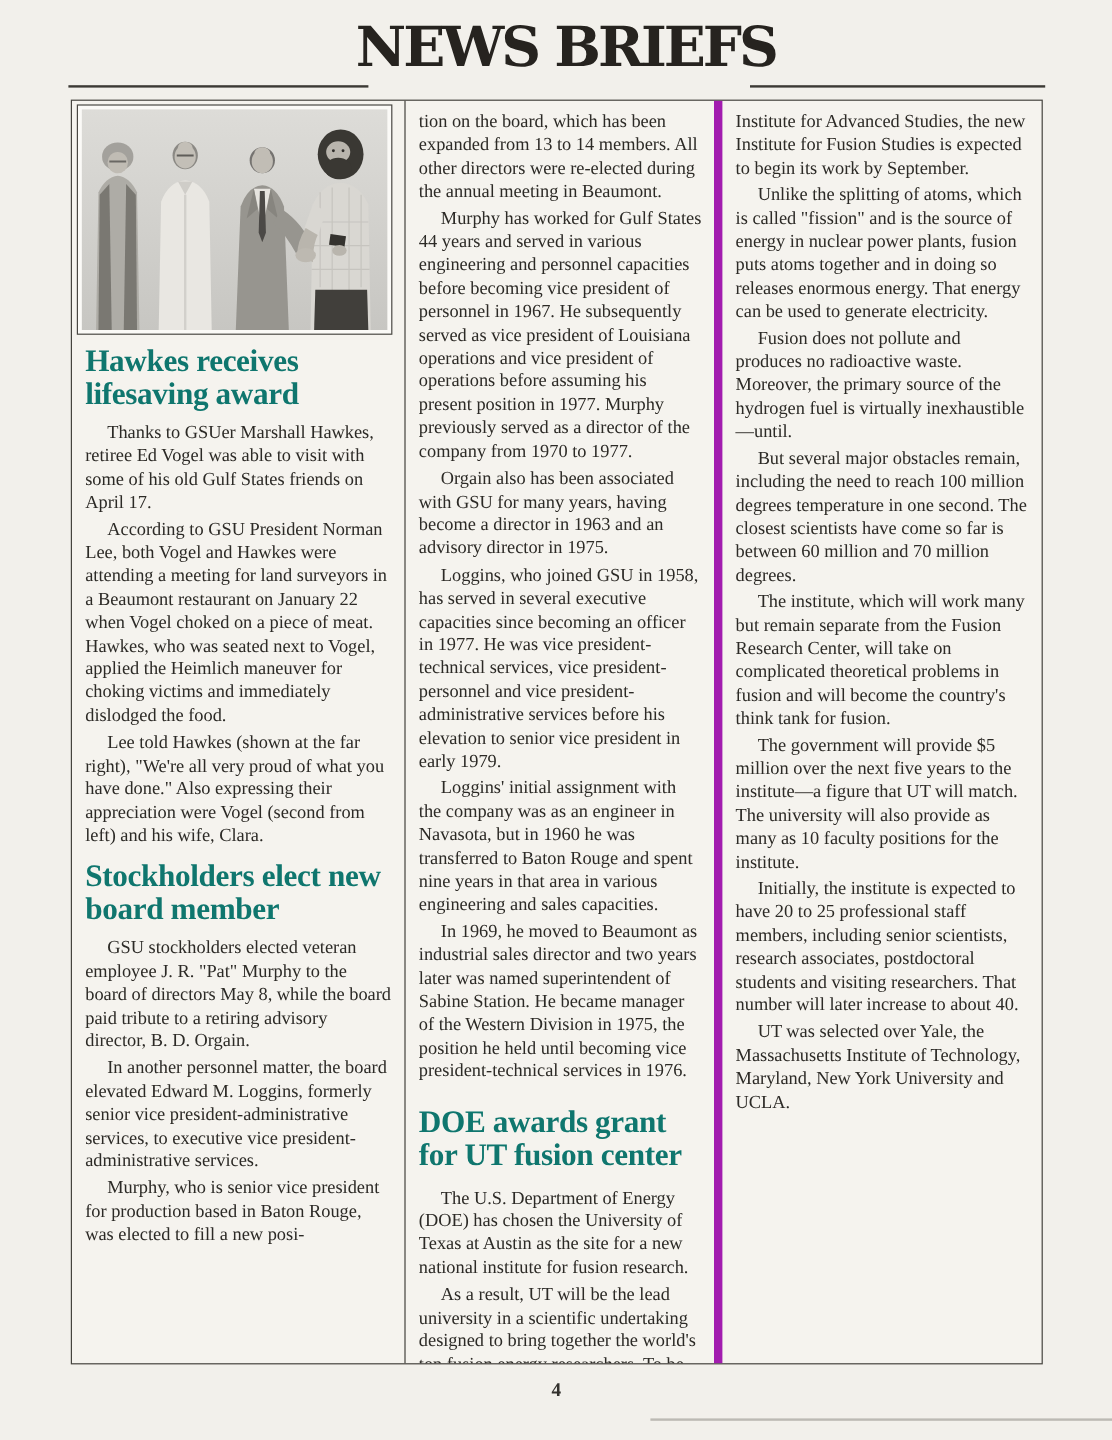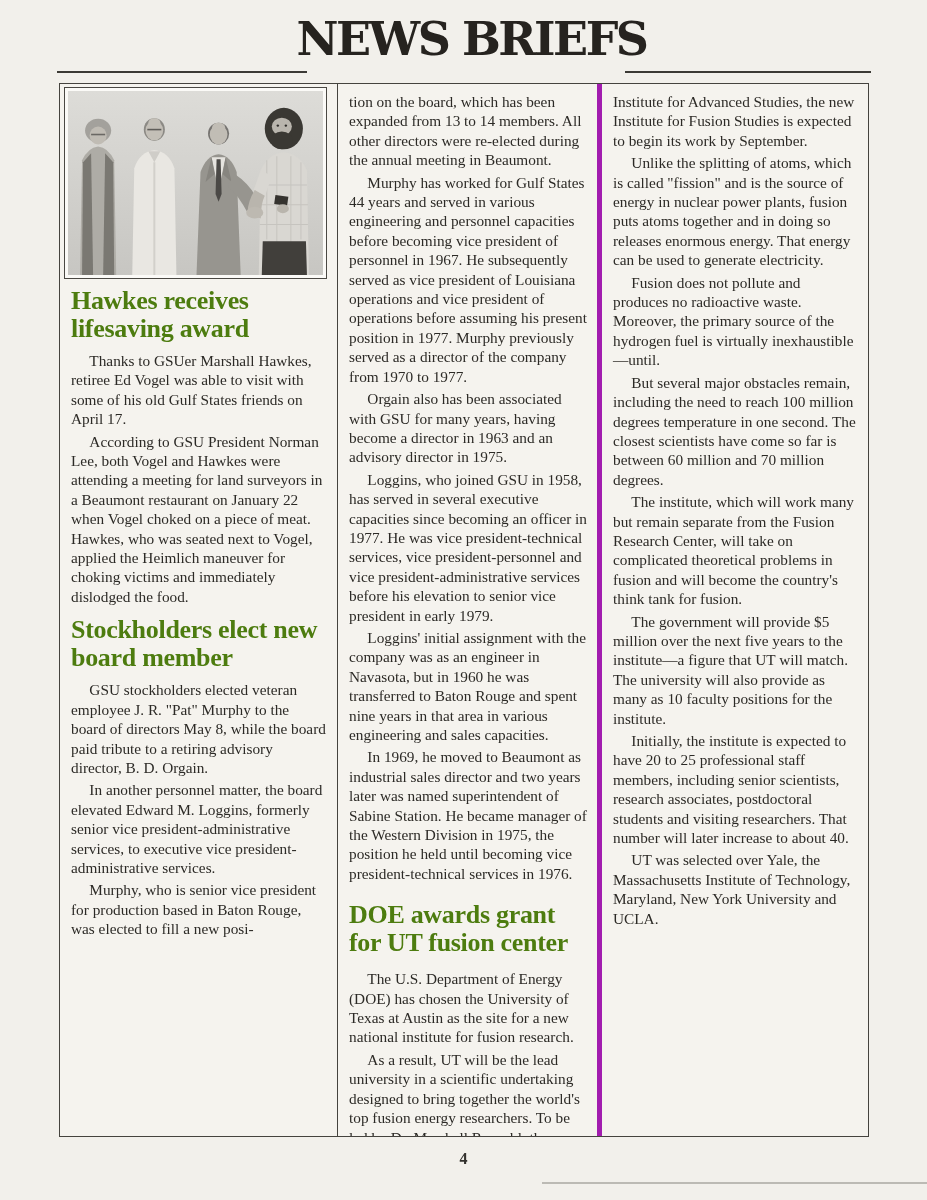--- a/index.html
+++ b/index.html
@@ -36,31 +36,31 @@
     position:absolute;
     left:59px; top:83px;
     width:810px; height:1054px;
     border:1.5px solid #45433e;
     display:flex;
     box-sizing:border-box;
     background:#f5f3ee;
   }
   .col { box-sizing:border-box; overflow:hidden; }
   .col-1 { width:278px; border-right:1px solid #45433e; padding:3px 10px 0 4px; }
-  .col-2 { width:264px; border-right:5px solid #a21caf; padding:8px 10px 0 11px; }
+  .col-2 { width:264px; border-right:7px solid #a21caf; padding:8px 10px 0 11px; }
   .col-3 { flex:1; padding:8px 10px 0 11px; }
 
   .col-1 h2, .col-1 p { margin-left:7px; }
 
   h2 {
     font-size:26px;
     line-height:28px;
     font-weight:bold;
     letter-spacing:-0.3px;
-    color:#4d7c0f;
+    color:#0f766e;
     margin:12px 0 10px 0;
   }
   .col-1 h2.first { margin-top:6px; margin-bottom:8px; }
   .col-1 h2.second { margin-top:10px; margin-bottom:8px; }
   .col-2 h2 { margin-top:18px; margin-bottom:12px; }
 
   p {
     font-size:15.3px;
     line-height:19.4px;
     margin:0 0 3px 0;
@@ -150,20 +150,21 @@
           <path d="M186 100 Q179 112 179 122 L192 129 Q192 114 196 106 Z" fill="#b9b5ad"></path>
           <ellipse cx="186" cy="123" rx="8.5" ry="6" fill="#bdb9b1"></ellipse>
           <rect x="206" y="106" width="13" height="9" fill="#35332f" transform="rotate(8 212 110)"></rect>
           <ellipse cx="214" cy="119" rx="6" ry="4.5" fill="#b9b5ad"></ellipse>
         </svg>
       </figure>
 
       <h2 class="first">Hawkes receives lifesaving award</h2>
       <p>Thanks to GSUer Marshall Hawkes, retiree Ed Vogel was able to visit with some of his old Gulf States friends on April 17.</p>
       <p>According to GSU President Norman Lee, both Vogel and Hawkes were attending a meeting for land surveyors in a Beaumont restaurant on January 22 when Vogel choked on a piece of meat. Hawkes, who was seated next to Vogel, applied the Heimlich maneuver for choking victims and immediately dislodged the food.</p>
+      <p>Lee told Hawkes (shown at the far right), "We're all very proud of what you have done." Also expressing their appreciation were Vogel (second from left) and his wife, Clara.</p>
 
       <h2 class="second">Stockholders elect new board member</h2>
       <p>GSU stockholders elected veteran employee J. R. "Pat" Murphy to the board of directors May 8, while the board paid tribute to a retiring advisory director, B. D. Orgain.</p>
       <p>In another personnel matter, the board elevated Edward M. Loggins, formerly senior vice president-administrative services, to executive vice president-administrative services.</p>
       <p>Murphy, who is senior vice president for production based in Baton Rouge, was elected to fill a new posi-</p>
     </section>
 
     <section class="col col-2">
       <p class="cont">tion on the board, which has been expanded from 13 to 14 members. All other directors were re-elected during the annual meeting in Beaumont.</p>
       <p>Murphy has worked for Gulf States 44 years and served in various engineering and personnel capacities before becoming vice president of personnel in 1967. He subsequently served as vice president of Louisiana operations and vice president of operations before assuming his present position in 1977. Murphy previously served as a director of the company from 1970 to 1977.</p>

